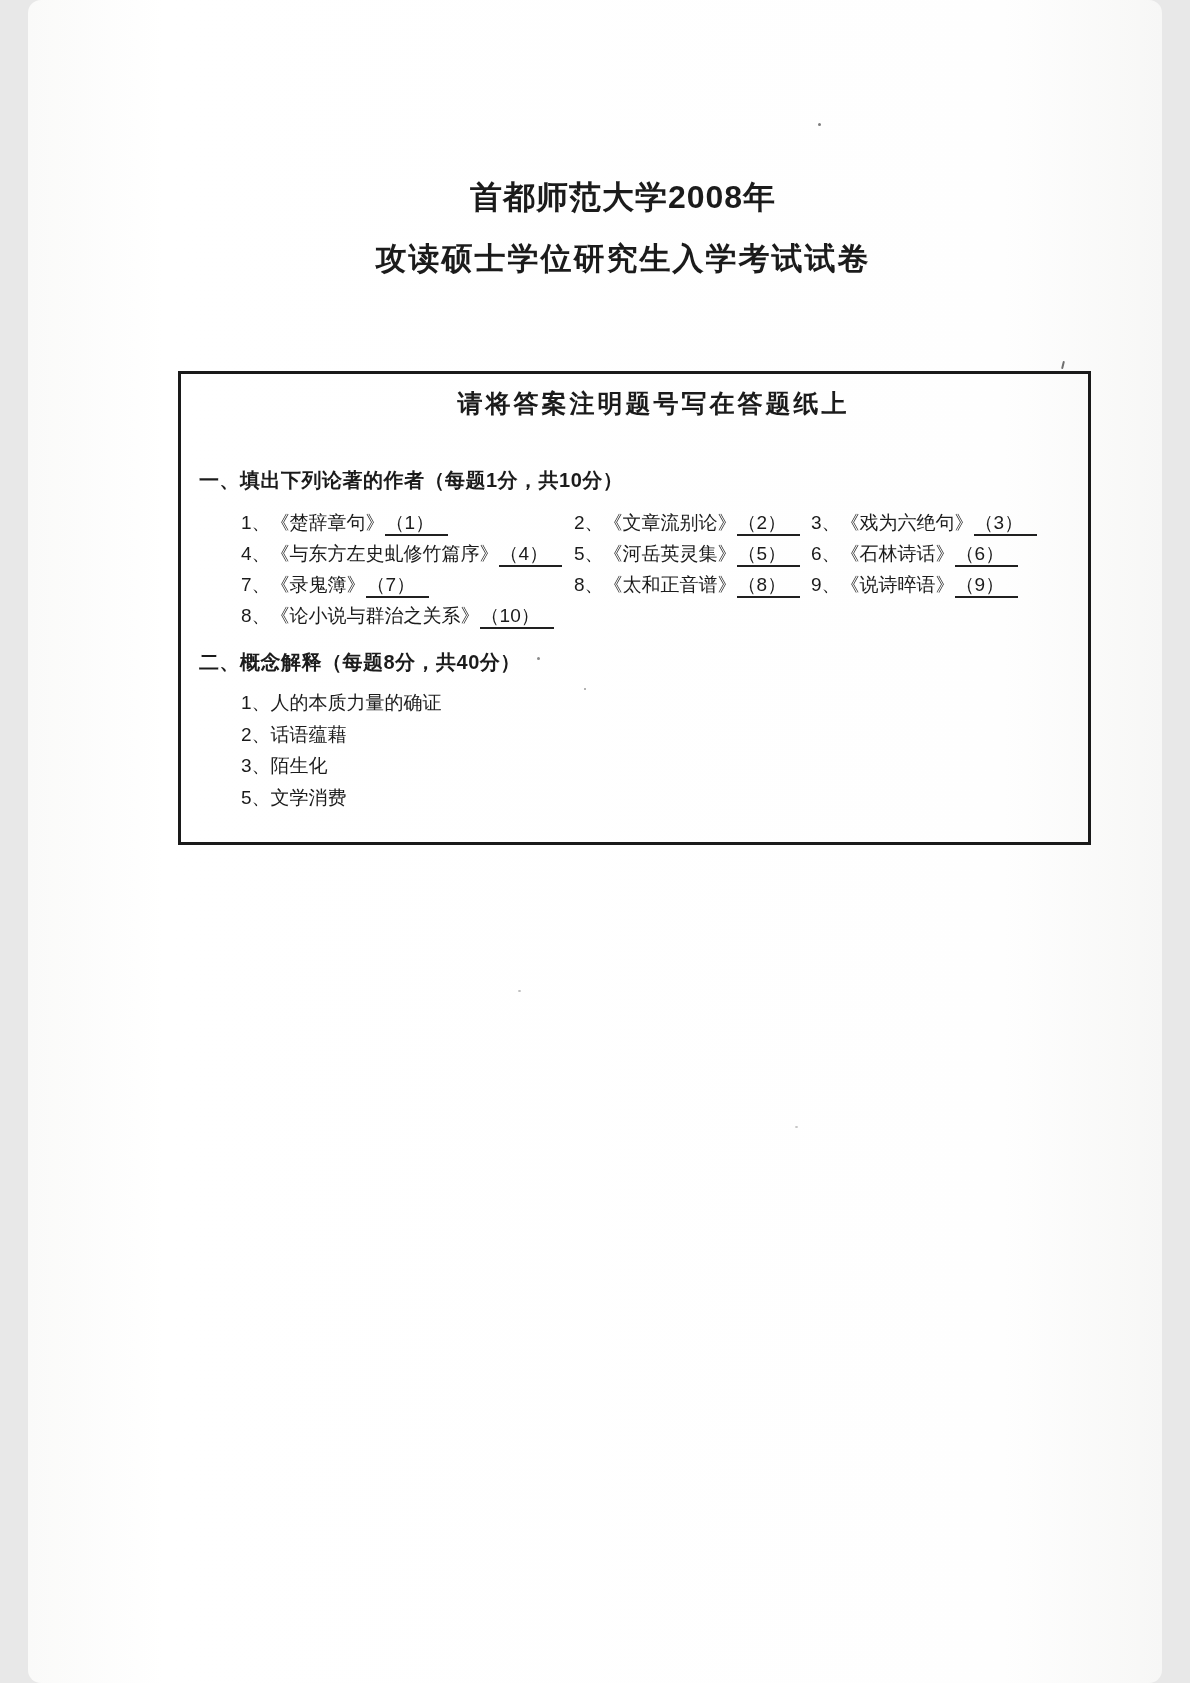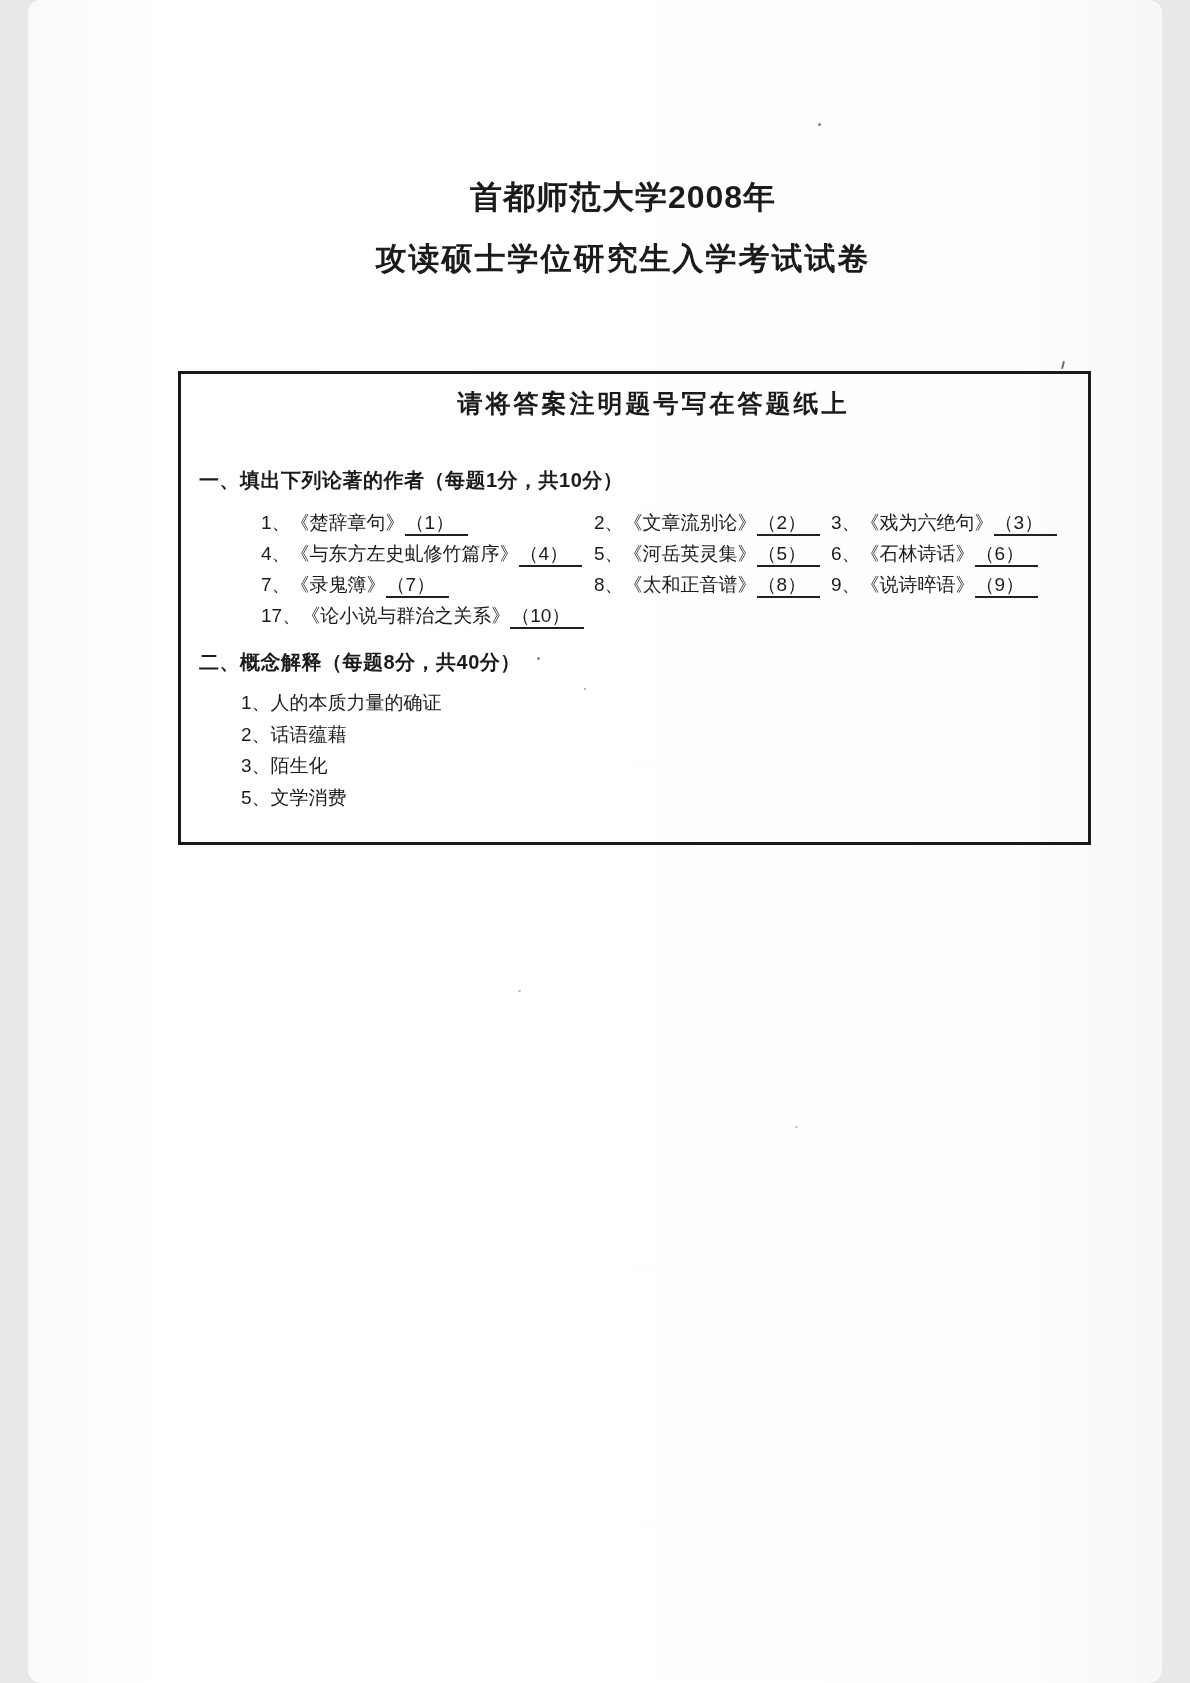--- a/index.html
+++ b/index.html
@@ -27,21 +27,21 @@
   .answer-box {
     position:absolute; left:150px; top:371px;
     width:907px; height:468px;
     border:3px solid #1a1a1a;
     background:transparent;
   }
   .notice { margin-top:13px; text-align:center; font-size:25px; font-weight:bold; letter-spacing:3px;padding-left:38px; }
   .sec-heading { margin:47px 0 0 18px; font-size:20px; font-weight:bold; letter-spacing:0.5px; }
   .sec-heading.second { margin-top:18px; }
   .q1-grid {
-    margin:13px 0 0 80px;
+    margin:13px 0 0 60px;
     display:grid;
     grid-template-columns:333px 237px auto;
     line-height:31px; font-size:19px;
     white-space:nowrap;
   }
   .q1-item-full { grid-column:1 / -1; }
   .blank { border-bottom:2px solid #202020; padding:0 14px 1px 1px; }
   .q2-list { margin:11px 0 0 60px; font-size:19px; line-height:31.5px; }
   .speck { position:absolute; border-radius:50%; }
   .speck.s1 { left:790px; top:123px; width:3px; height:3px; background:#7d7d7d; }
@@ -68,21 +68,21 @@
     <div class="q1-grid">
       <div><span>1、《楚辞章句》</span><span class="blank">（1）</span></div>
       <div><span>2、《文章流别论》</span><span class="blank">（2）</span></div>
       <div><span>3、《戏为六绝句》</span><span class="blank">（3）</span></div>
       <div><span>4、《与东方左史虬修竹篇序》</span><span class="blank">（4）</span></div>
       <div><span>5、《河岳英灵集》</span><span class="blank">（5）</span></div>
       <div><span>6、《石林诗话》</span><span class="blank">（6）</span></div>
       <div><span>7、《录鬼簿》</span><span class="blank">（7）</span></div>
       <div><span>8、《太和正音谱》</span><span class="blank">（8）</span></div>
       <div><span>9、《说诗晬语》</span><span class="blank">（9）</span></div>
-      <div class="q1-item-full"><span>17、《论小说与群治之关系》</span><span class="blank">（10）</span></div>
+      <div class="q1-item-full"><span>8、《论小说与群治之关系》</span><span class="blank">（10）</span></div>
     </div>
 
     <div class="sec-heading second">二、概念解释（每题8分，共40分）</div>
 
     <div class="q2-list">
       <div>1、人的本质力量的确证</div>
       <div>2、话语蕴藉</div>
       <div>3、陌生化</div>
       <div>5、文学消费</div>
     </div>

